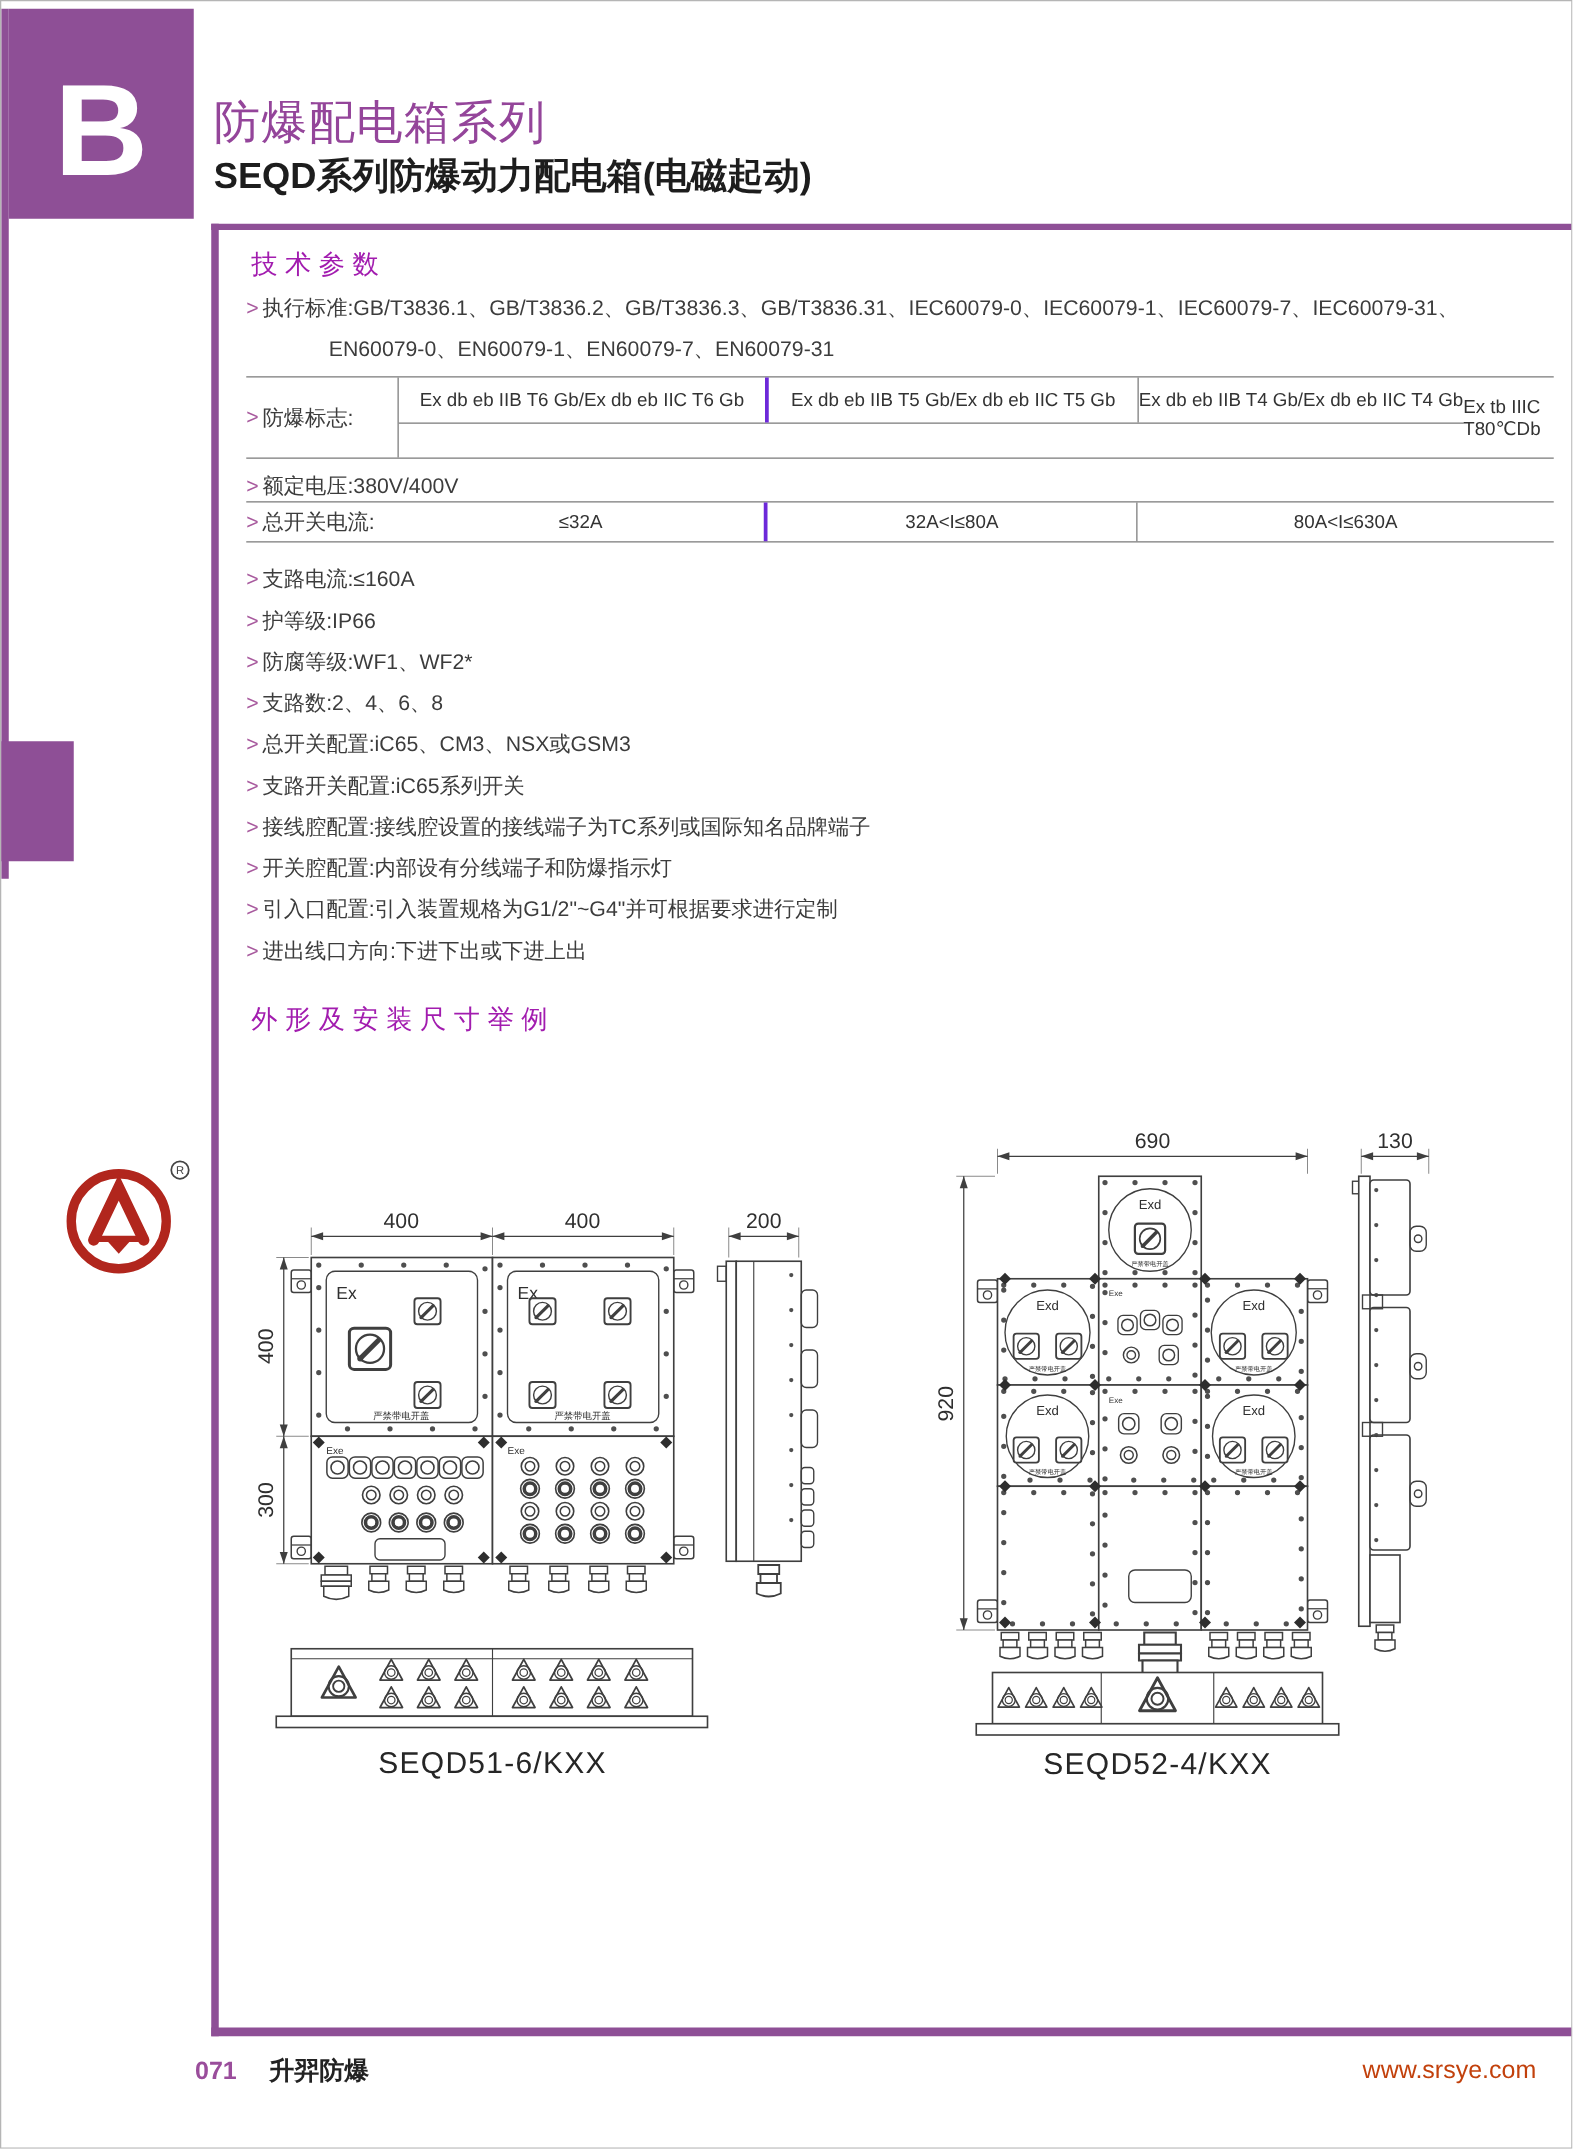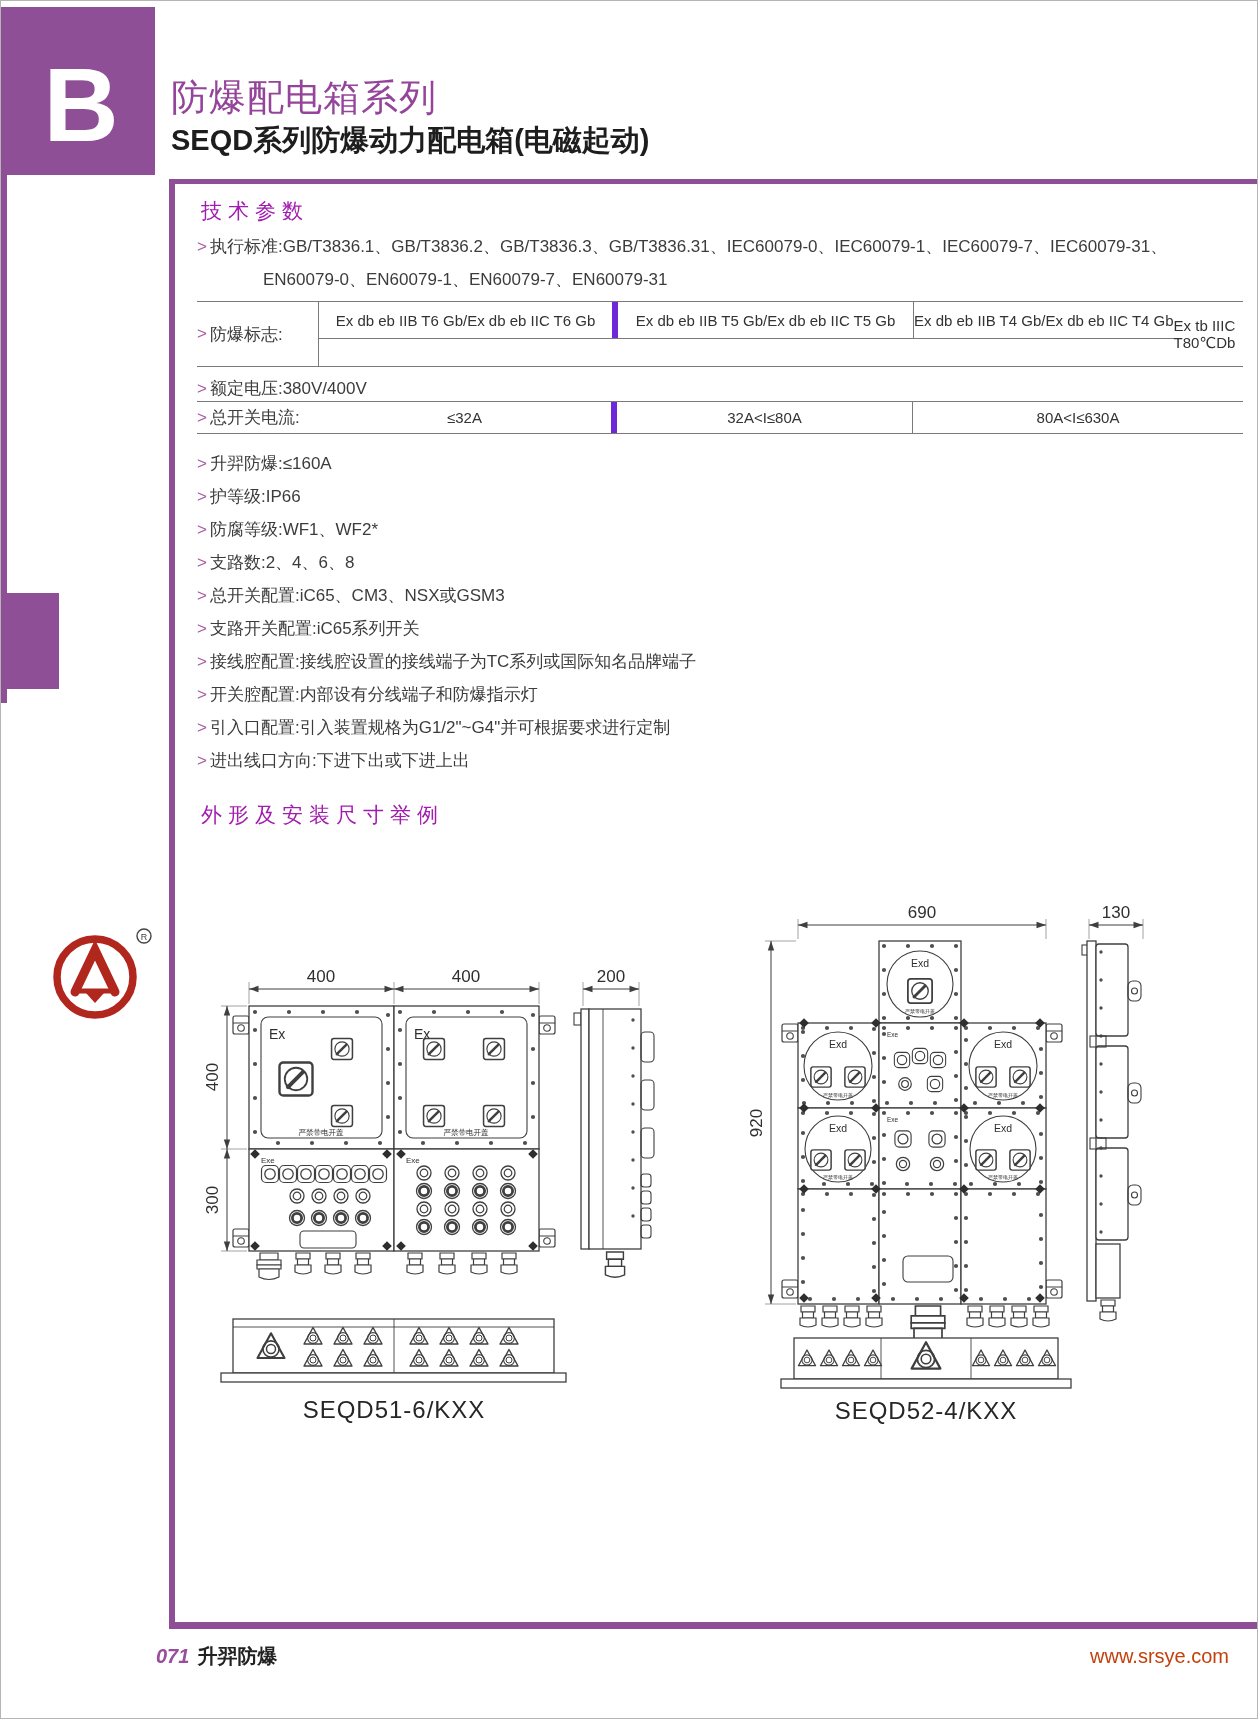--- a/index.html
+++ b/index.html
@@ -23,30 +23,30 @@
   .h-dim{left:200px;top:800px;}
   .body-line{font-size:17px;color:#3c3c3c;white-space:nowrap;}
   .mk{color:#a85a9e;margin-right:3px;}
   .std1{left:196px;top:234px;}
   .std2{left:262px;top:267px;}
   .tbl1{left:196px;top:300px;width:1046px;height:66px;border-top:1px solid #7a7a7a;border-bottom:1px solid #7a7a7a;display:flex;box-sizing:border-box;}
   .tbl1 .lab{width:121px;display:flex;align-items:center;font-size:17px;color:#3c3c3c;}
   .tbl1 .rgt{flex:1;border-left:1px solid #7a7a7a;display:flex;flex-direction:row;}
   .tbl1 .r1{height:36px;display:flex;border-bottom:1px solid #7a7a7a;}
   .cell{display:flex;align-items:center;justify-content:center;font-size:15px;color:#333;white-space:nowrap;}
-  .w1{width:293px;}.w2{width:295px;border-left:6px solid #6d28d9;}.w3{flex:1;border-left:1px solid #7a7a7a;}
+  .w1{width:293px;}.w2{width:295px;border-left:3px solid #6d28d9;}.w3{flex:1;border-left:1px solid #7a7a7a;}
   .tbl1 .r2{flex:1;display:flex;align-items:center;justify-content:center;font-size:15px;color:#333;}
   .vline{left:196px;top:376px;}
   .tbl2{left:196px;top:400px;width:1046px;height:33px;border-top:1px solid #7a7a7a;border-bottom:1px solid #7a7a7a;display:flex;box-sizing:border-box;}
   .tbl2 .lab{width:121px;display:flex;align-items:center;font-size:17px;color:#3c3c3c;white-space:nowrap;}
   .items{left:196px;top:446px;}
   .item{height:33px;line-height:33px;font-size:17px;color:#3c3c3c;white-space:nowrap;}
   
   .f-left{left:155px;top:1642px;font-size:20px;font-weight:bold;color:#222;}
-  .f-num{color:#9a4d9b;margin-right:8px;font-style:italic;}
+  .f-num{color:#9a4d9b;margin-right:26px;}
   .f-site{right:28px;top:1644px;font-size:20px;color:#c2410c;}
   
   .draw{position:absolute;}
   .fr{fill:#fff;stroke:#3f3f3f;stroke-width:1.3;}
   .fr2{fill:none;stroke:#3f3f3f;stroke-width:1.1;}
   .ext{stroke:#8a8a8a;stroke-width:0.8;fill:none;}
   .ext2{stroke:#3f3f3f;stroke-width:0.9;fill:none;}
   .dim{stroke:#3f3f3f;stroke-width:1;}
   .dots{fill:none;stroke:#4f4f4f;stroke-width:4.2;stroke-linecap:round;}
   .d34{stroke-dasharray:0 34;}
@@ -107,21 +107,21 @@
     <div class="lab">
         <span class="mk">&gt;</span>
         <span>总开关电流:</span>
       </div>
     <div class="cell w1">≤32A</div>
     <div class="cell w2">32A&lt;I≤80A</div>
     <div class="cell w3">80A&lt;I≤630A</div>
   </div>
 
   <div class="abs items">
-    <div class="item"><span class="mk">&gt;</span><span>升羿防爆:≤160A</span></div>
+    <div class="item"><span class="mk">&gt;</span><span>支路电流:≤160A</span></div>
     <div class="item"><span class="mk">&gt;</span><span>护等级:IP66</span></div>
     <div class="item"><span class="mk">&gt;</span><span>防腐等级:WF1、WF2*</span></div>
     <div class="item"><span class="mk">&gt;</span><span>支路数:2、4、6、8</span></div>
     <div class="item"><span class="mk">&gt;</span><span>总开关配置:iC65、CM3、NSX或GSM3</span></div>
     <div class="item"><span class="mk">&gt;</span><span>支路开关配置:iC65系列开关</span></div>
     <div class="item"><span class="mk">&gt;</span><span>接线腔配置:接线腔设置的接线端子为TC系列或国际知名品牌端子</span></div>
     <div class="item"><span class="mk">&gt;</span><span>开关腔配置:内部设有分线端子和防爆指示灯</span></div>
     <div class="item"><span class="mk">&gt;</span><span>引入口配置:引入装置规格为G1/2"~G4"并可根据要求进行定制</span></div>
     <div class="item"><span class="mk">&gt;</span><span>进出线口方向:下进下出或下进上出</span></div>
   </div>

